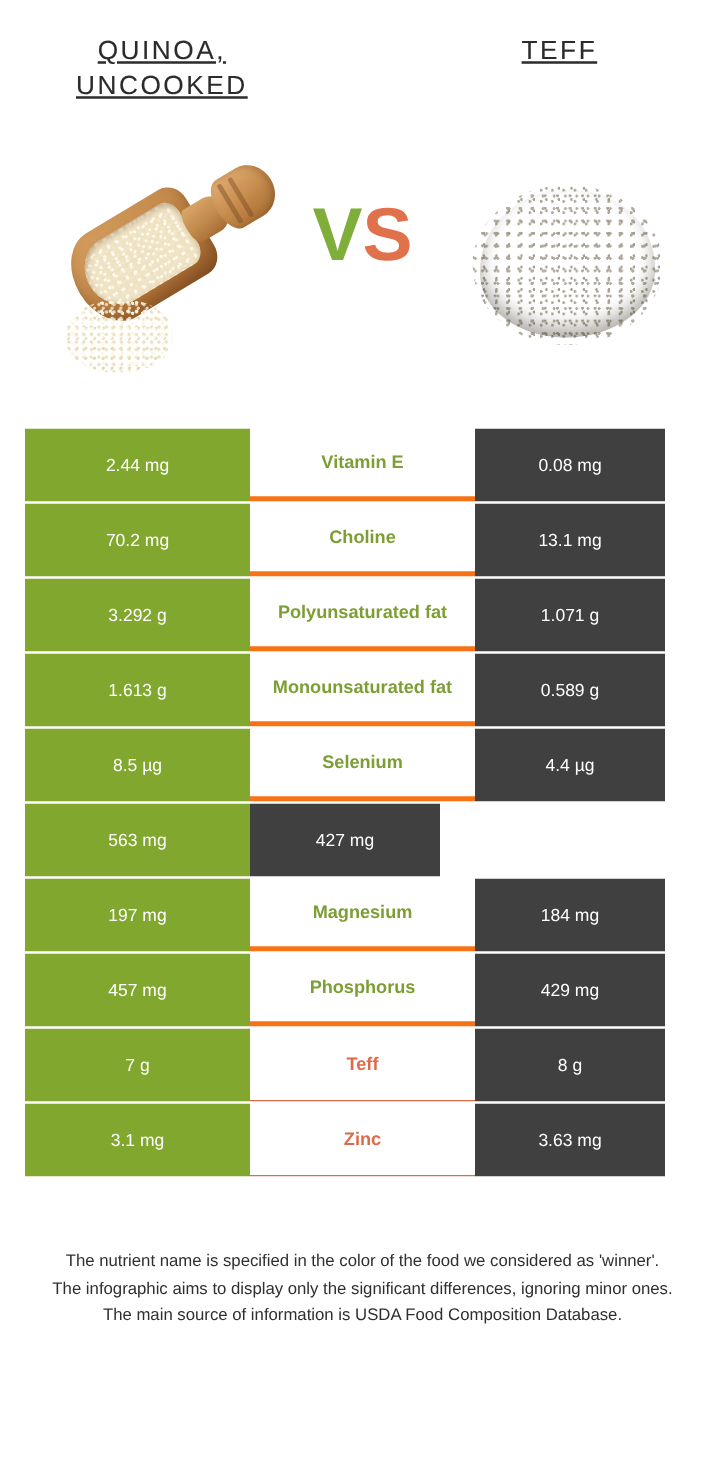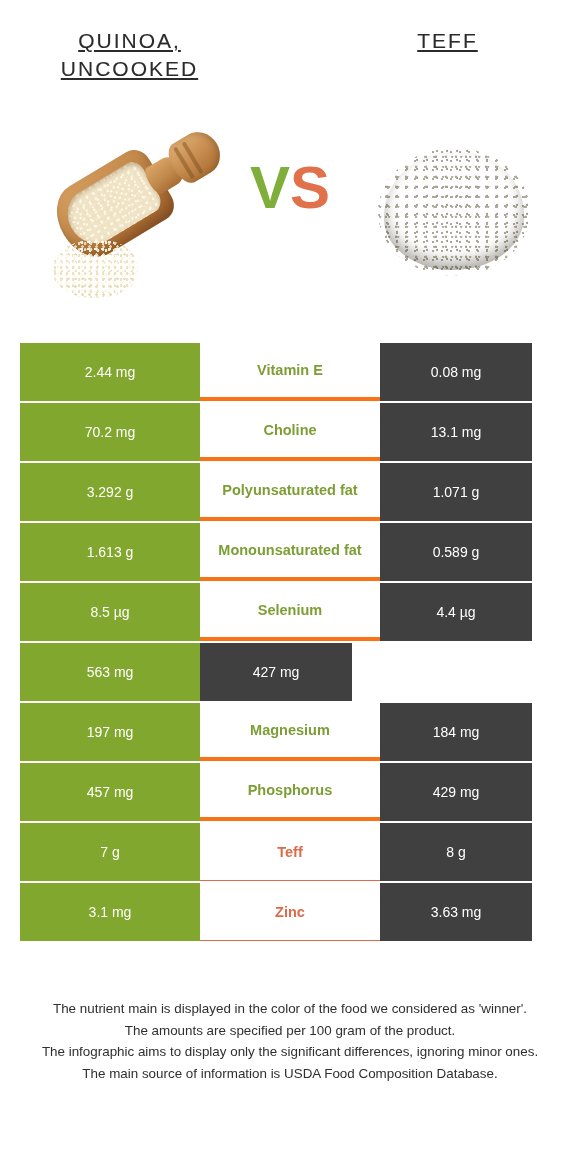--- a/index.html
+++ b/index.html
@@ -327,17 +327,16 @@
       <div class="cell cell-right">8 g</div>
     </div>
     <div class="row">
       <div class="cell cell-left">3.1 mg</div>
       <div class="cell cell-mid win-red">Zinc</div>
       <div class="cell cell-right">3.63 mg</div>
     </div>
   </div>
 
 <div class="footer">
-  <p>The nutrient main is displayed in the color of the food we considered as 'winner'.</p>
-  <p>The amounts are specified per 100 gram of the product.</p>
+  <p>The nutrient name is specified in the color of the food we considered as 'winner'.</p>
   <p>The infographic aims to display only the significant differences, ignoring minor ones.</p>
   <p>The main source of information is USDA Food Composition Database.</p>
 </div>
 
 </body></html>

